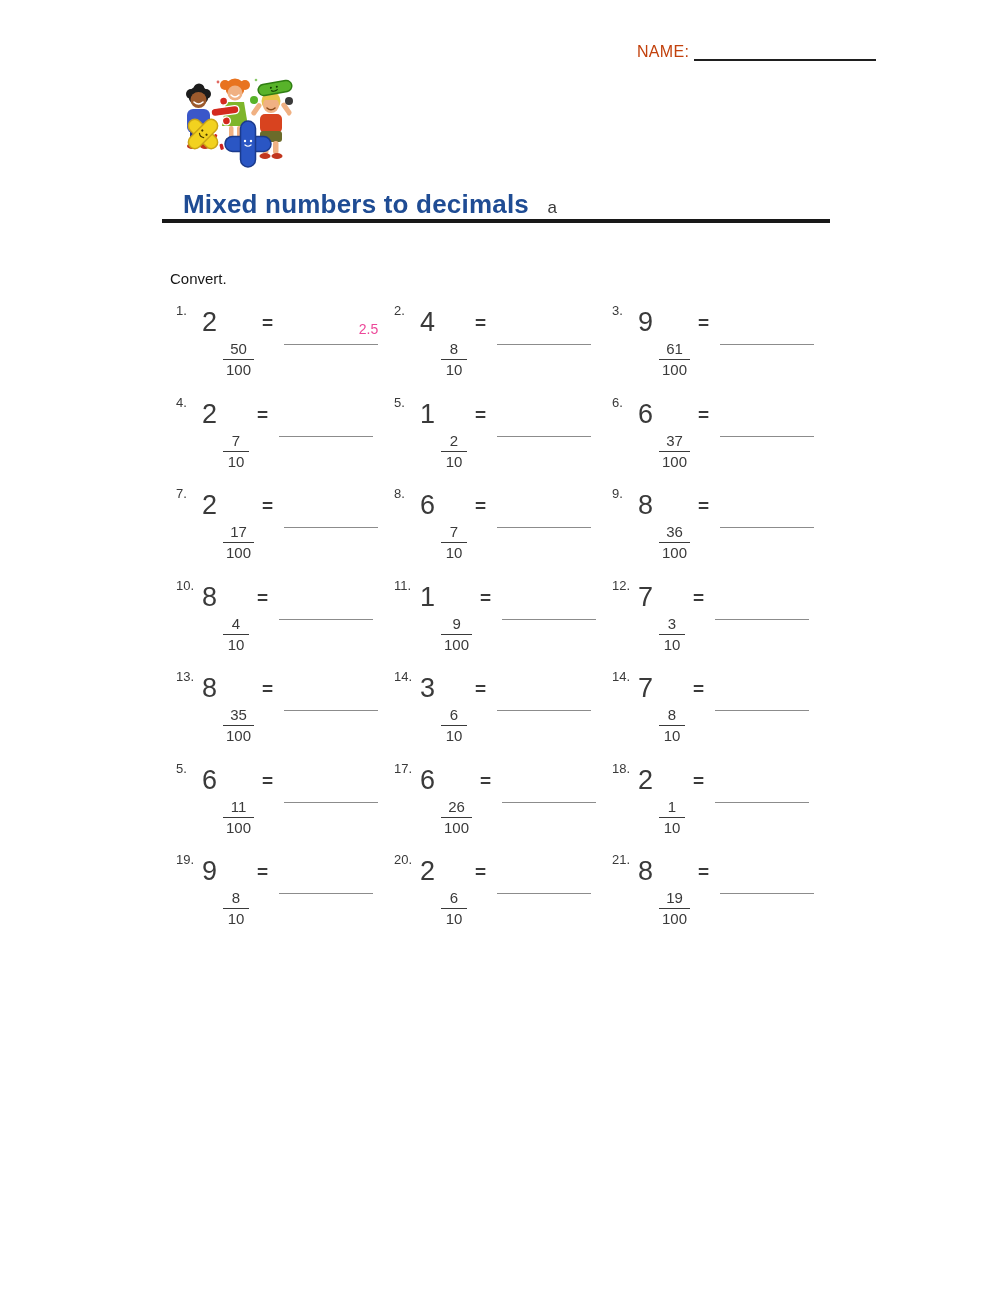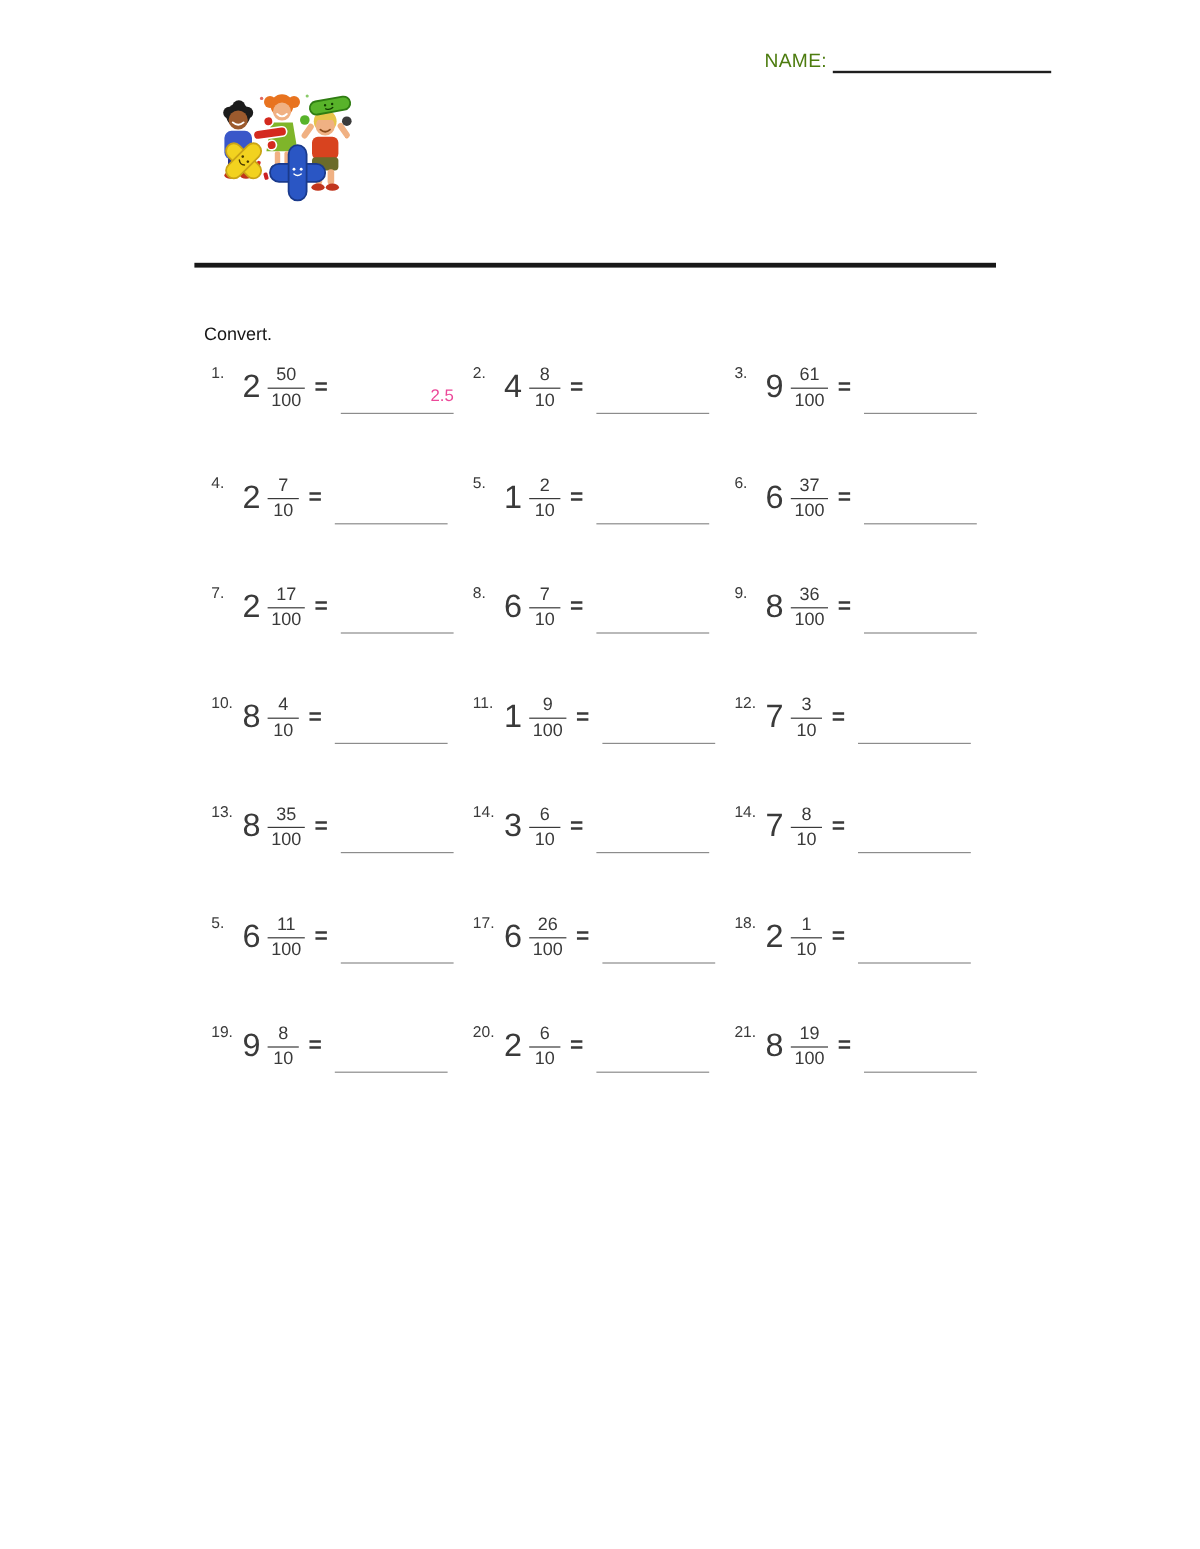--- a/index.html
+++ b/index.html
@@ -6,21 +6,21 @@
   body {
     width:1000px; height:1291px;
     background:#ffffff;
     font-family:"Liberation Sans", sans-serif;
     color:#3a3a3a;
   }
   .page { position:relative; width:1000px; height:1291px; background:#ffffff; overflow:hidden; }
 
   
   .name-row { position:absolute; left:637px; top:42px; white-space:nowrap; }
-  .name-label { font-size:16px; color:#4d7c0f; font-weight:400; letter-spacing:0.3px; vertical-align:bottom; }
+  .name-label { font-size:16px; color:#c2410c; font-weight:400; letter-spacing:0.3px; vertical-align:bottom; }
   .name-line { display:inline-block; width:182px; height:17px; margin-left:5px; border-bottom:2px solid #1f1f1f; vertical-align:bottom; }
 
   
   .logo { position:absolute; left:168px; top:74px; width:132px; height:97px; }
 
   
   .title-row { position:absolute; left:183px; top:189px; white-space:nowrap; }
   .title { font-size:26px; font-weight:bold; color:#1f4c94; letter-spacing:0.2px; }
   .title-suffix { font-size:17px; color:#3a3a3a; margin-left:14px; }
   .title-rule { position:absolute; left:162px; top:219px; width:668px; height:4px; background:#181818; }
@@ -31,21 +31,21 @@
   .problems {
     position:absolute; left:176px; top:300px;
     display:grid;
     grid-template-columns:218px 218px 228px;
     grid-auto-rows:91.5px;
   }
   .problem { display:flex; align-items:flex-start; }
   .pnum { font-size:13px; color:#3a3a3a; margin:3px 0 0 0; min-width:26px; }
   .whole { font-size:27px; line-height:1; margin-top:9px; color:#3a3a3a; }
   .frac { display:inline-flex; flex-direction:column; align-items:center; font-size:15px; line-height:1.2; margin:4px 0 0 6px; min-width:26px; color:#3a3a3a; }
-  .fnum { border-bottom:1.6px solid #3a3a3a; padding:0 3px 1px 3px; text-align:center; width:100%; box-sizing:border-box; }
+  .fnum { border-bottom:1.6px solid #3a3a3a; padding:0 3px 1px 3px; text-align:center; width:100%; box-sizing:border-box;margin-top:36px; }
   .fden { padding:1px 3px 0 3px; }
   .eq { font-size:19px; font-weight:bold; margin:12px 0 0 8px; color:#3a3a3a; }
   .ansline { display:inline-block; margin:16px 0 0 11px; width:94px; border-bottom:1.6px solid #8c8c8c; }
   .answer-input {
     width:86px; height:26px;
     border:none; outline:none; background:transparent;
     font-family:inherit; font-size:14px; color:#ec4899;
     padding:0 0 2px 8px;
     text-align:right;
   }
@@ -137,20 +137,24 @@
       <g transform="translate(80,70)">
         <rect x="-23" y="-7.5" width="46" height="15" rx="7.5" fill="#2a56c4" stroke="#1a3a8c" stroke-width="1.5"></rect>
         <rect x="-7.5" y="-23" width="15" height="46" rx="7.5" fill="#2a56c4" stroke="#1a3a8c" stroke-width="1.5"></rect>
         <circle cx="-3" cy="-3" r="1.2" fill="#ffffff"></circle>
         <circle cx="3" cy="-3" r="1.2" fill="#ffffff"></circle>
         <path d="M-3 1 Q0 3.5 3 1" stroke="#ffffff" stroke-width="1.2" fill="none" stroke-linecap="round"></path>
       </g>
     </svg>
   </div>
 
+  <div class="title-row">
+    <span class="title">Mixed numbers to decimals</span>
+    <span class="title-suffix">a</span>
+  </div>
   <div class="title-rule"></div>
   <div class="instruction">Convert.</div>
 
   <div class="problems" id="problems">
   <div class="problem">
     <span class="pnum">1.</span>
     <span class="whole">2</span>
     <span class="frac">
       <span class="fnum">50</span>
       <span class="fden">100</span>

